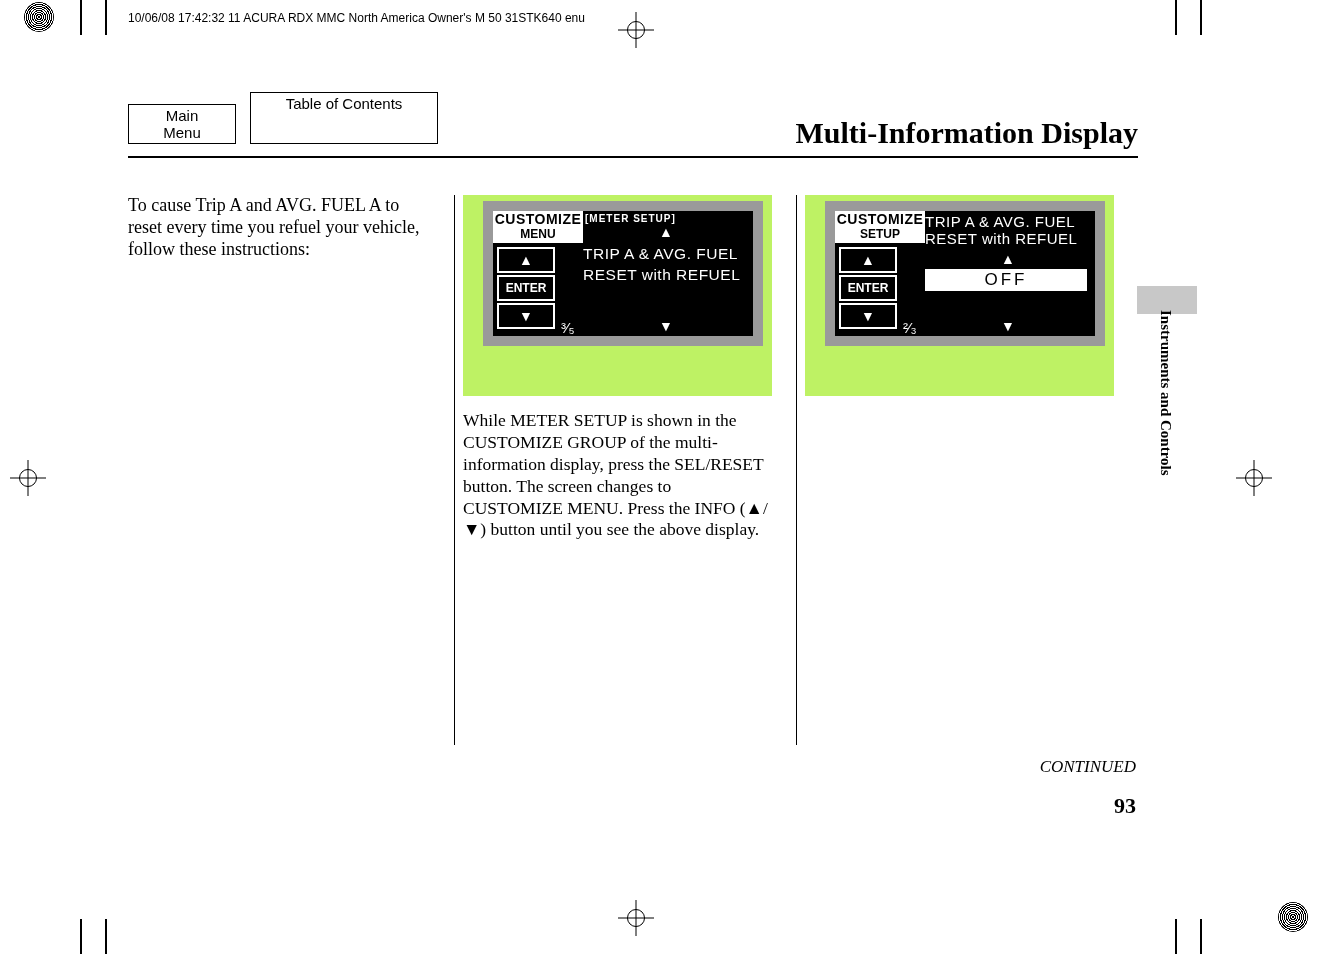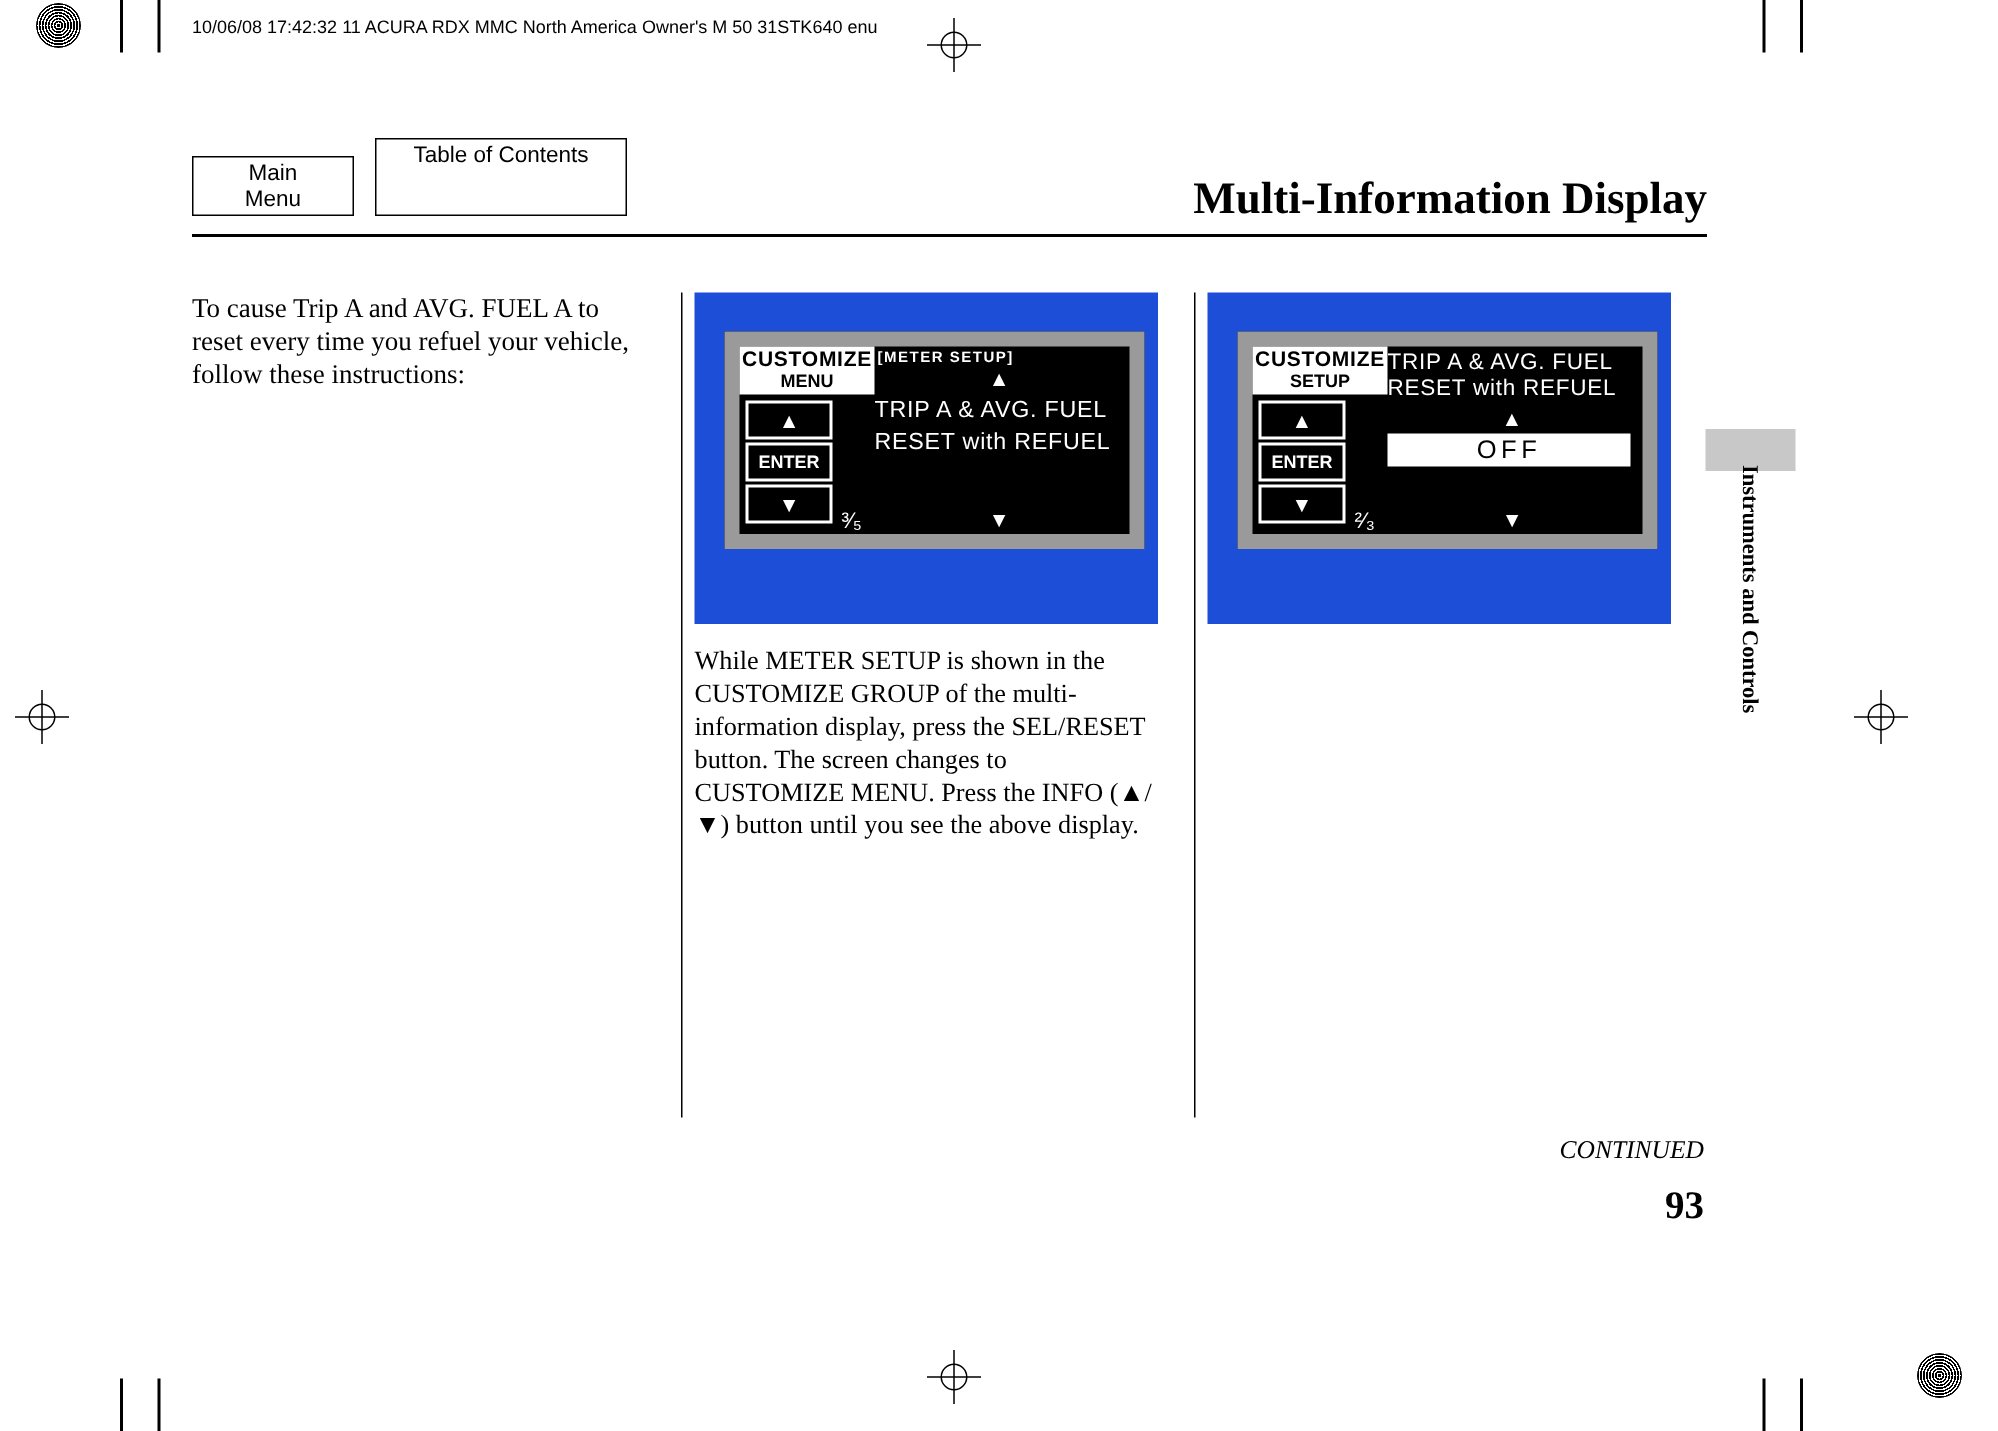--- a/index.html
+++ b/index.html
@@ -61,21 +61,21 @@
     }
     .nav-btn {
       border: 1.5px solid #000;
       padding: 2px 18px;
       font-family: Arial, sans-serif;
       font-size: 15px;
       background: #fff;
       text-align: center;
     }
     .nav-main { width: 108px; margin-top: 12px; }
-    .nav-toc { width: 168px; }
+    .nav-toc { width: 188px; }
     
     
     .page-title {
       position: absolute;
       right: 194px; top: 116px;
       font-family: Georgia, serif;
       font-size: 30px;
       font-weight: bold;
     }
     .title-rule {
@@ -114,22 +114,22 @@
       line-height: 1.22;
     }
     .body-text2 {
       font-size: 17.5px;
       line-height: 1.25;
       margin-top: 14px;
     }
     
     
     .screen-box {
-      background: #1d4ed8;
-      padding: 26px 20px 50px 20px;
+      background: #bef264;
+      padding: 6px 20px 50px 20px;
       margin-bottom: 6px;
     }
     .screen {
       background: #000;
       border: 10px solid #9a9a9a;
       width: 280px;
       height: 145px;
       position: relative;
       font-family: Arial, sans-serif;
       color: #fff;
@@ -226,21 +226,21 @@
     .continued {
       position: absolute;
       right: 196px; bottom: 177px;
       font-style: italic;
       font-size: 17px;
     }
     .pagenum {
       position: absolute;
       right: 196px; bottom: 135px;
       font-weight: bold;
-      font-size: 26px;
+      font-size: 22px;
     }
   </style>
 </head>
 <body>
 
 <div class="reg-circle reg-tl"></div>
 <div class="reg-circle reg-br"></div>
 <div class="reg-cross rc-top">
     <div class="circ"></div>
   </div>

